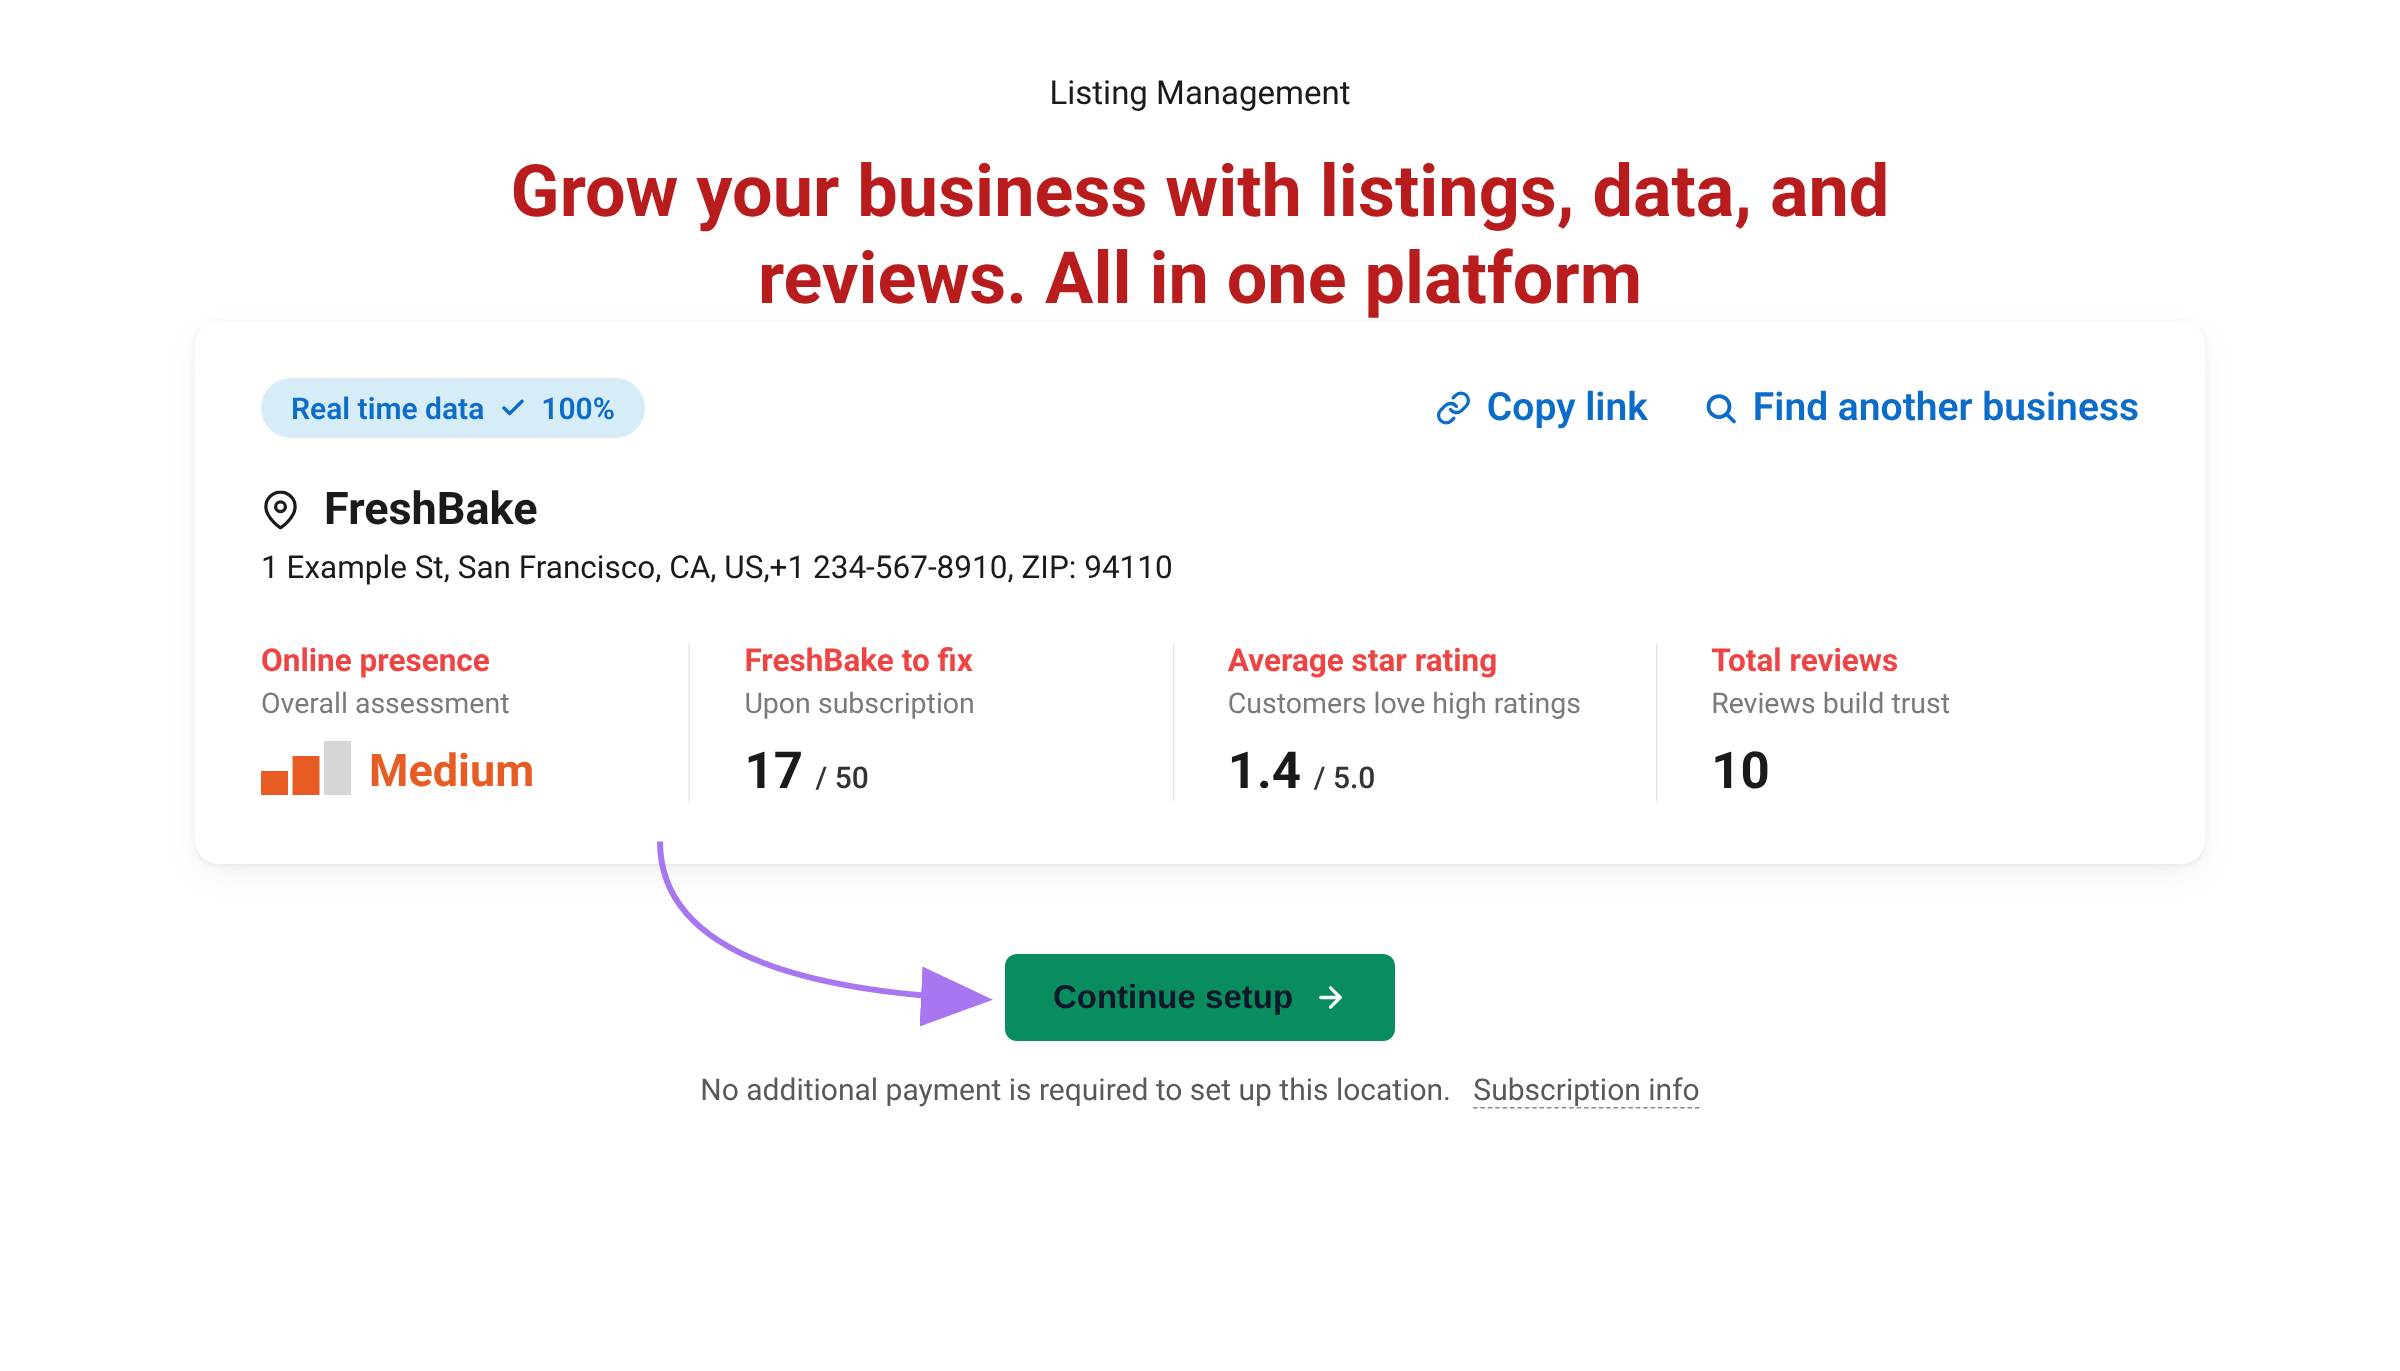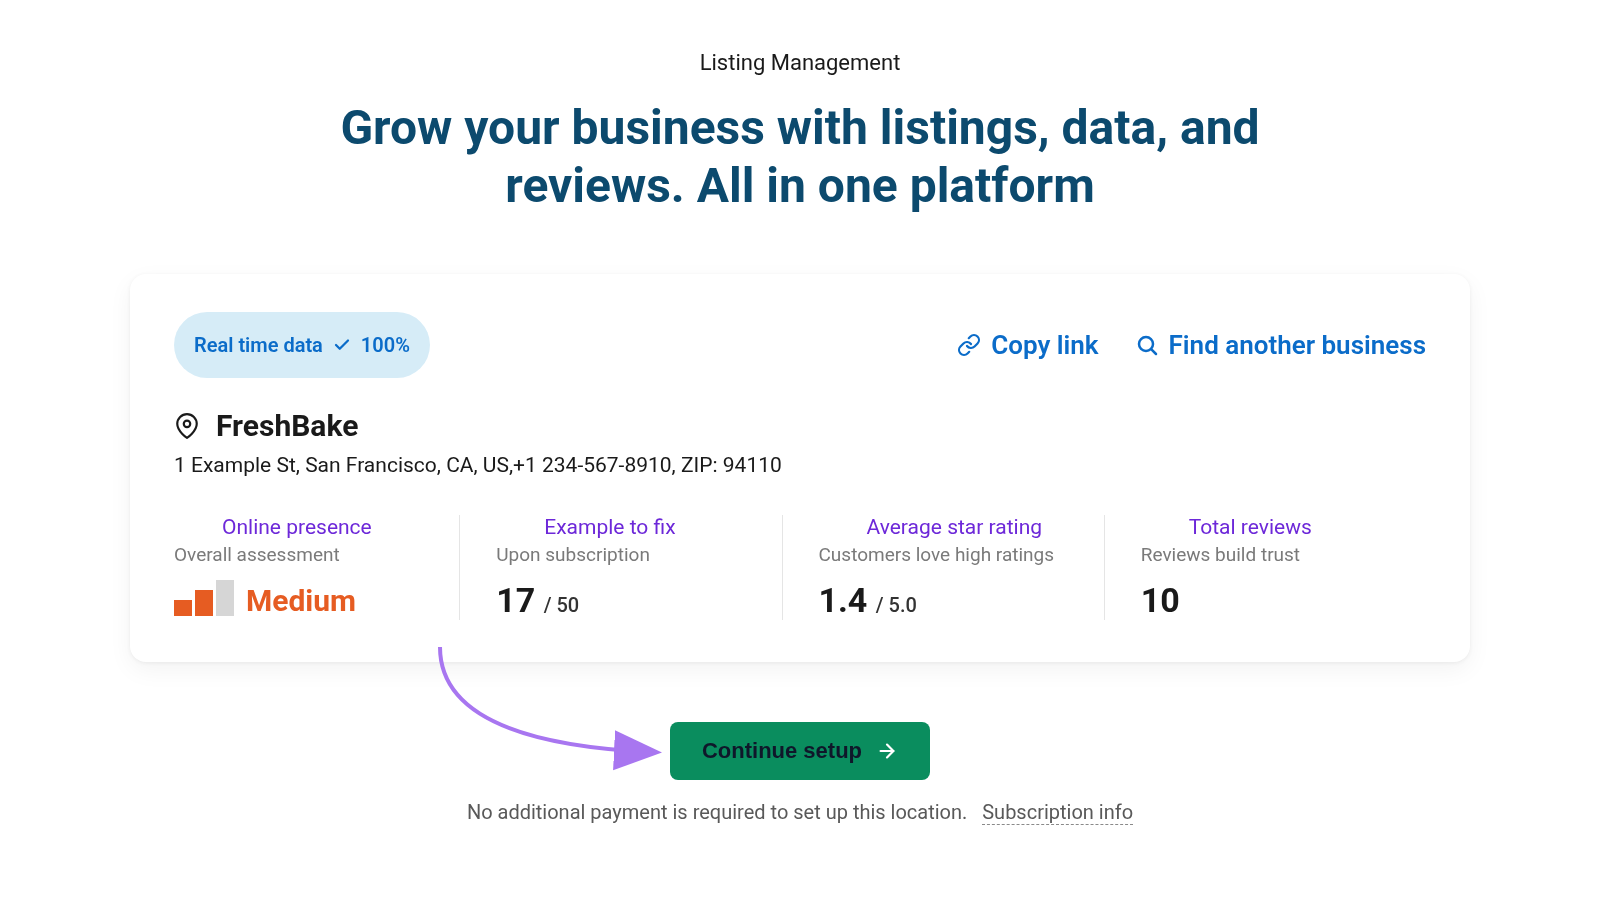--- a/index.html
+++ b/index.html
@@ -27,25 +27,24 @@
     }
     .eyebrow {
       font-size: 22px;
       font-weight: 400;
       color: #1a1a1a;
       margin-bottom: 24px;
     }
     .headline {
       font-size: 48px;
       font-weight: 700;
-      color: #0c4a6e;
+      color: #b91c1c;
       text-align: center;
       line-height: 1.2;
       max-width: 960px;
-      margin-bottom: 60px;
     }
     .card {
       background: #ffffff;
       border-radius: 16px;
       box-shadow: 0 1px 4px rgba(0,0,0,0.06), 0 8px 24px rgba(0,0,0,0.05);
       width: 100%;
       padding: 38px 44px 42px;
     }
     .card-top {
       display: flex;
@@ -53,21 +52,21 @@
       align-items: center;
       margin-bottom: 30px;
     }
     .badge-pill {
       display: inline-flex;
       align-items: center;
       background: #d6ecf7;
       color: #0b6cc9;
       font-weight: 600;
       font-size: 20px;
-      padding: 21px 20px;
+      padding: 8px 20px;
       border-radius: 999px;
       gap: 10px;
     }
     .badge-pill .check {
       display: inline-flex;
       align-items: center;
     }
     .card-links {
       display: flex;
       gap: 36px;
@@ -106,24 +105,23 @@
       flex: 1;
       padding: 0 36px;
       border-left: 1px solid #e5e5e5;
     }
     .metric:first-child {
       padding-left: 0;
       border-left: none;
     }
     .metric-title {
       font-size: 21px;
-      color: #6d28d9;
-      font-weight: 400;
+      color: #ef4444;
+      font-weight: 700;
       margin-bottom: 4px;
-      margin-left: 48px;
     }
     .metric-subtitle {
       font-size: 19px;
       color: #7a7a7a;
       margin-bottom: 14px;
     }
     .metric-value {
       font-size: 34px;
       font-weight: 700;
       color: #1a1a1a;
@@ -262,21 +260,21 @@
           <div class="bars">
             <div class="bar b1"></div>
             <div class="bar b2"></div>
             <div class="bar b3 empty"></div>
           </div>
           <div class="presence-label">Medium</div>
         </div>
       </div>
 
       <div class="metric">
-        <div class="metric-title">Example to fix</div>
+        <div class="metric-title">FreshBake to fix</div>
         <div class="metric-subtitle">Upon subscription</div>
         <div class="metric-value">
           <span>17</span>
           <span class="secondary">/ 50</span>
         </div>
       </div>
 
       <div class="metric">
         <div class="metric-title">Average star rating</div>
         <div class="metric-subtitle">Customers love high ratings</div>

